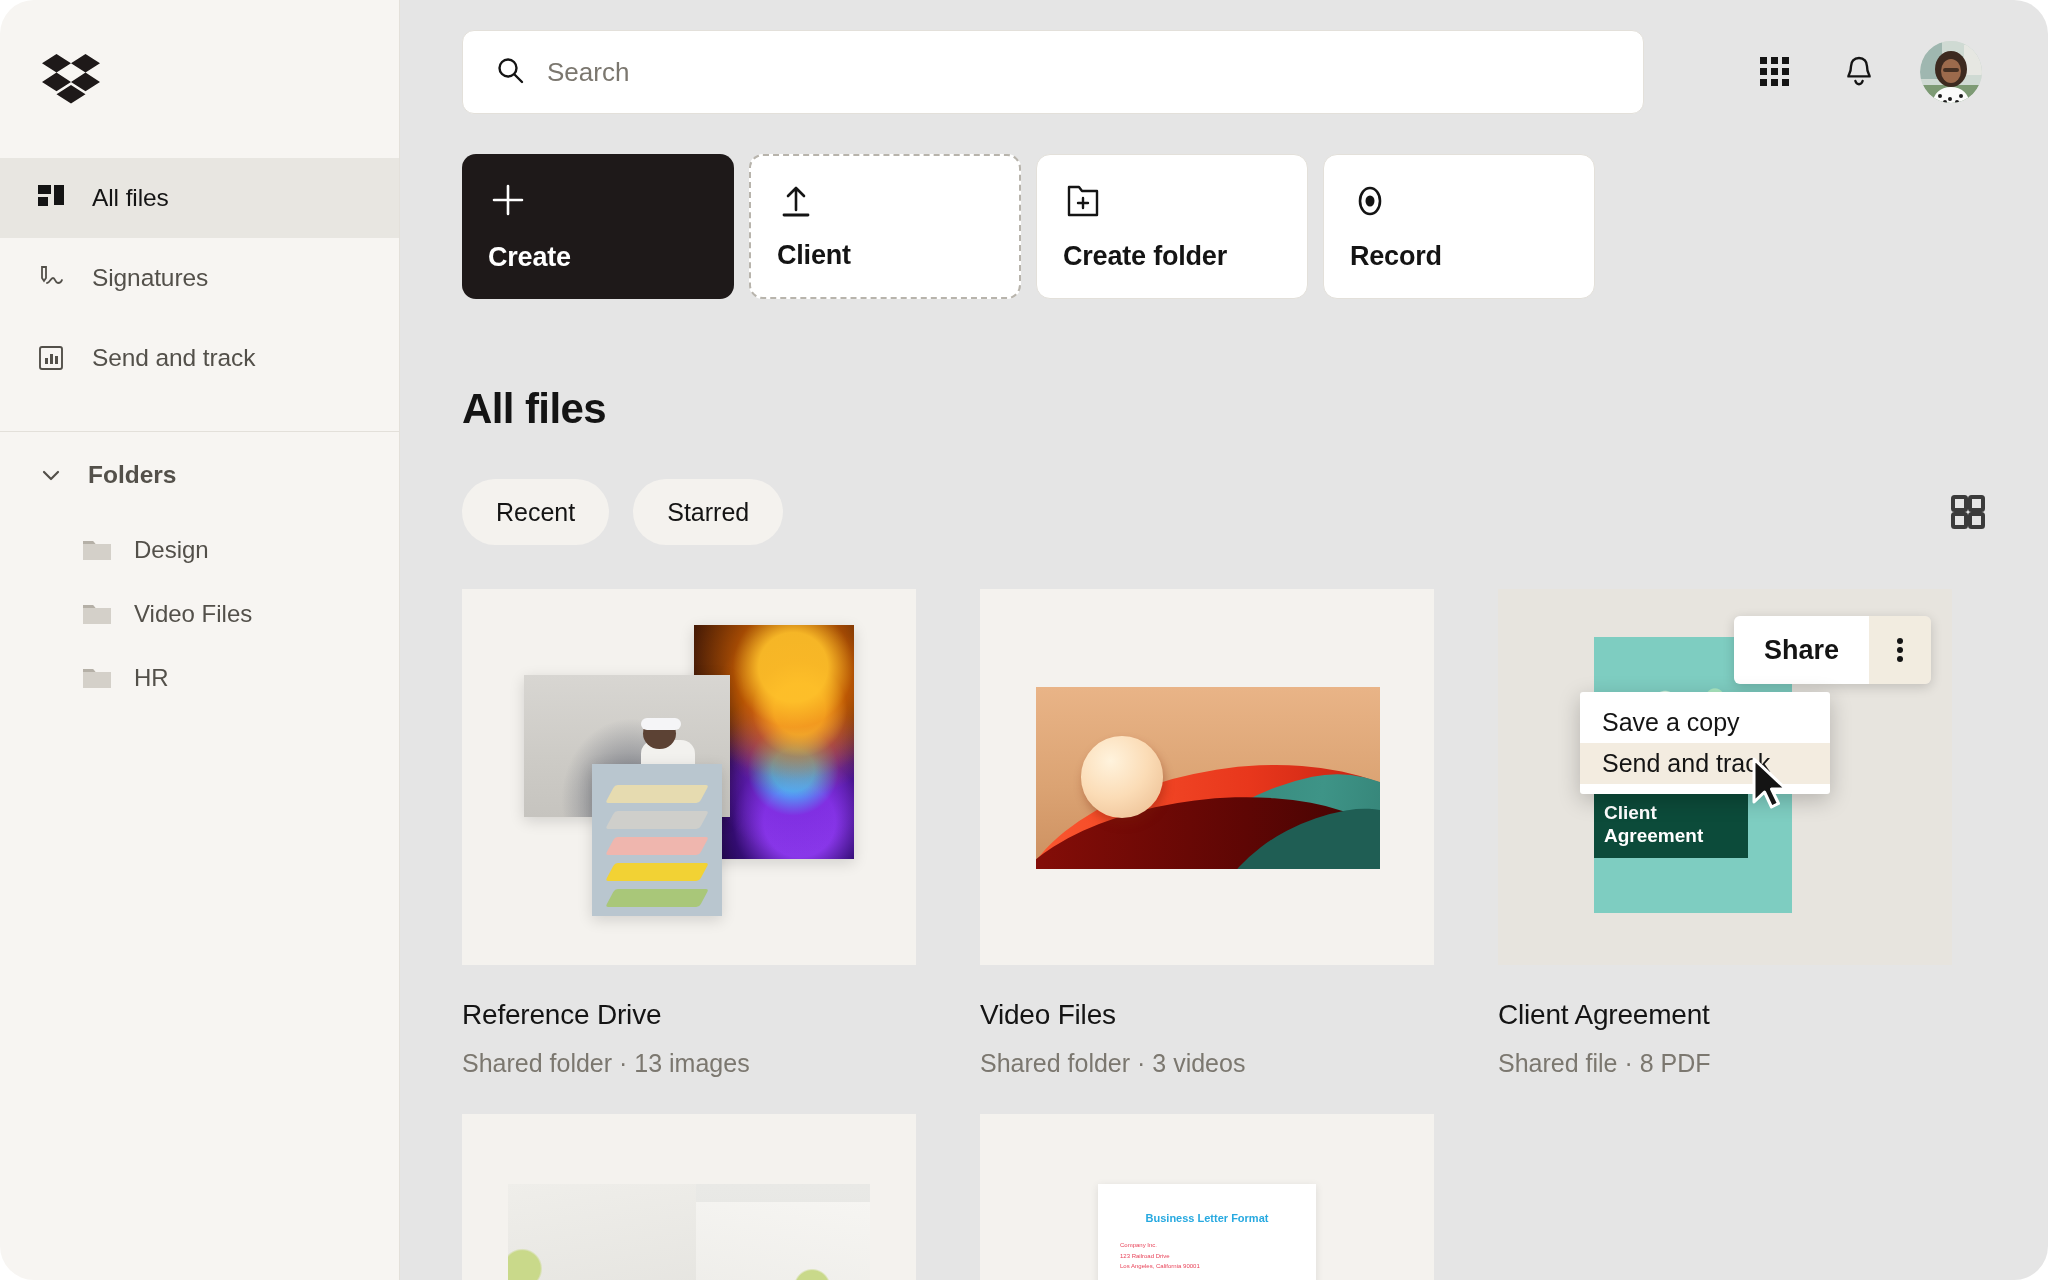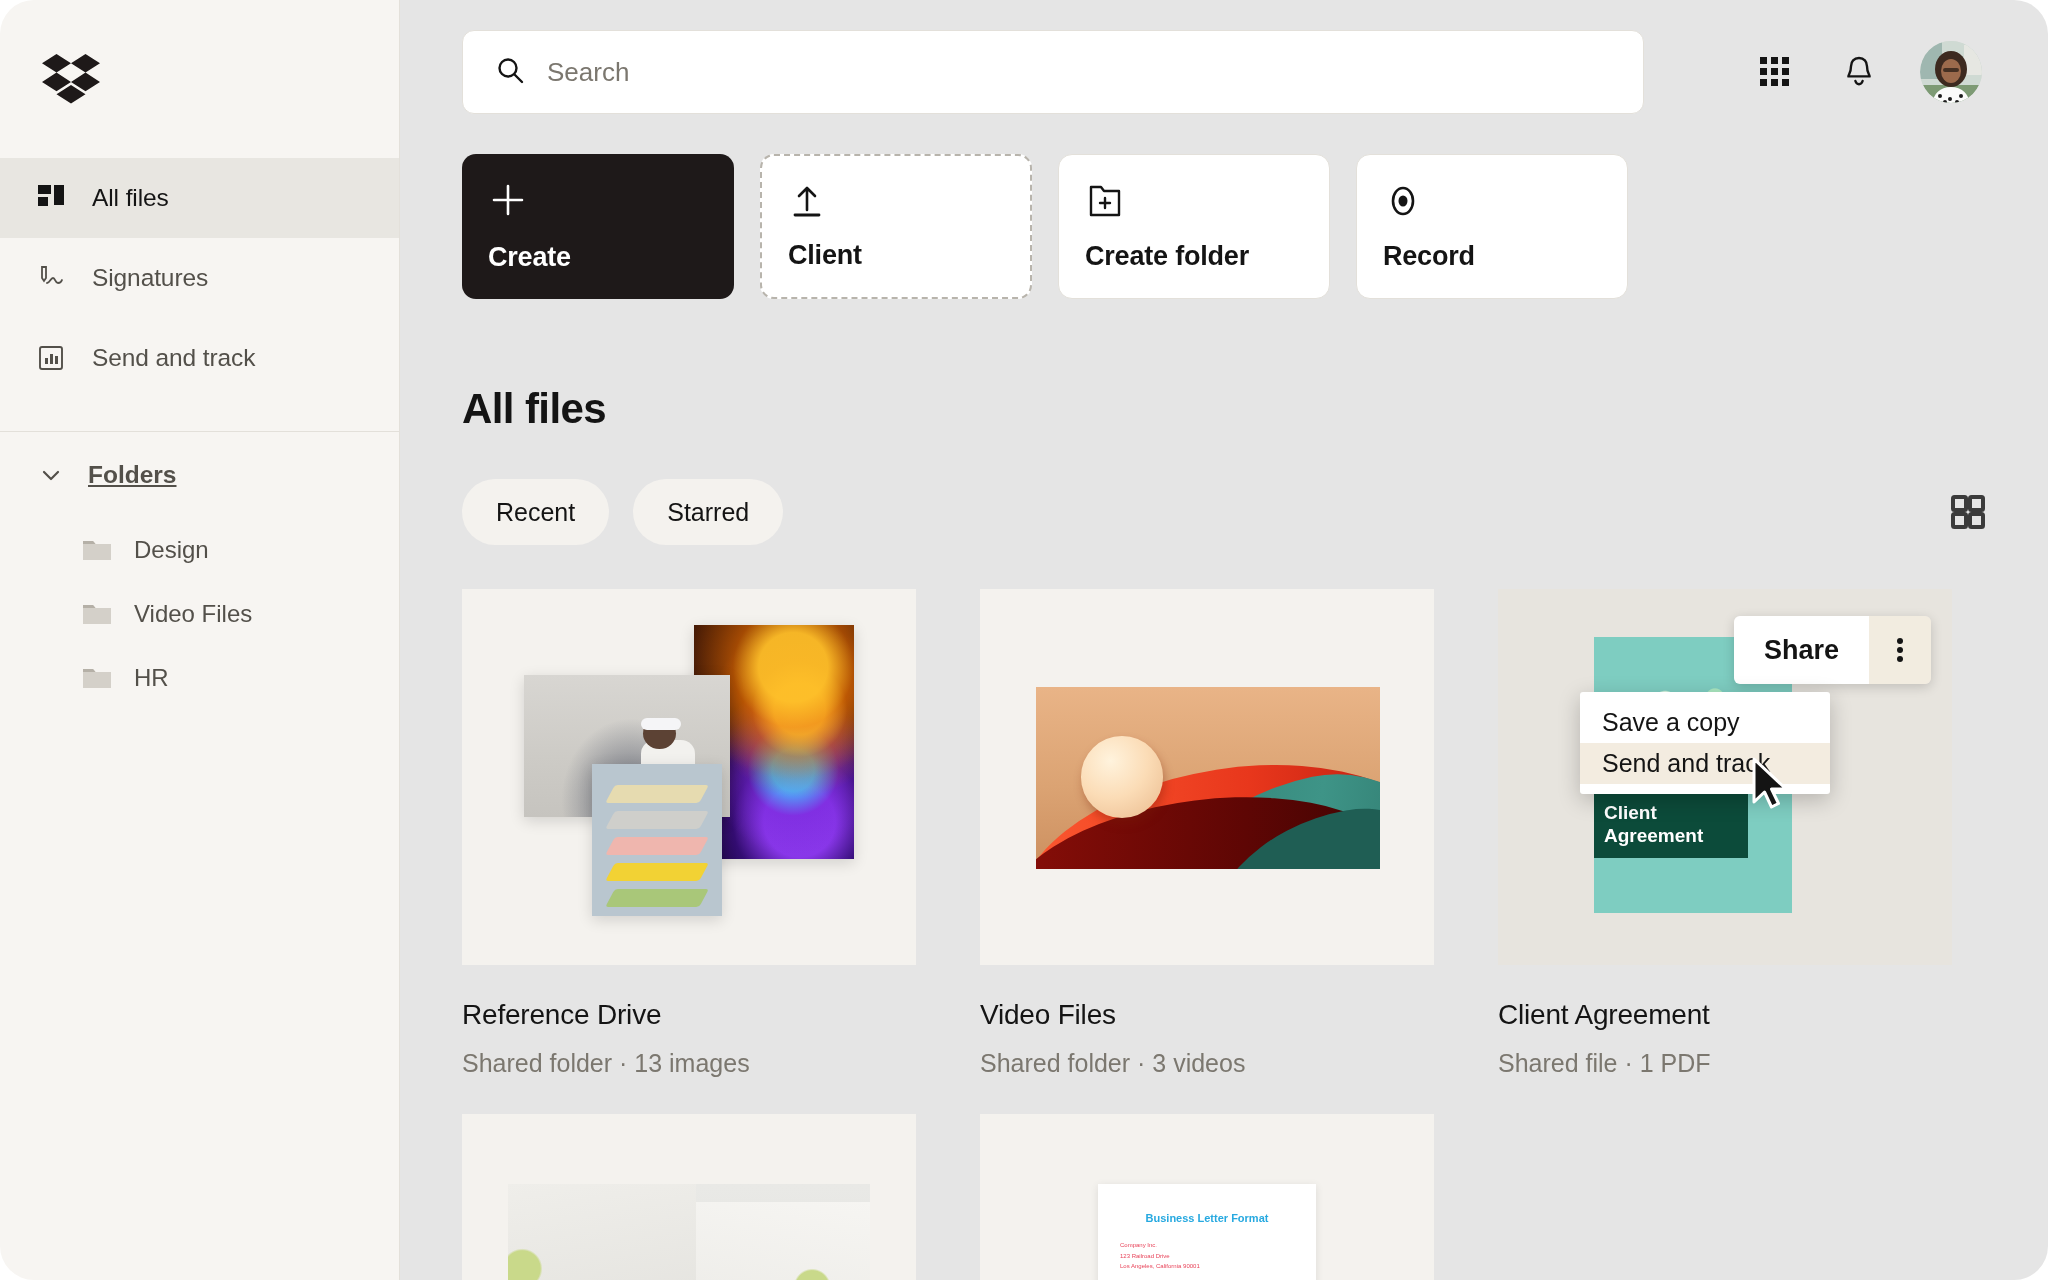--- a/index.html
+++ b/index.html
@@ -77,21 +77,20 @@
     display: flex;
     align-items: center;
     padding-left: 36px;
     gap: 22px;
     cursor: pointer;
   }
   .folders-title {
     font-size: 24.5px;
     font-weight: bold;
     color: #53504a;
-    text-decoration: underline;
   }
 
   .folder-row {
     height: 64px;
     display: flex;
     align-items: center;
     padding-left: 82px;
     gap: 22px;
     cursor: pointer;
   }
@@ -157,21 +156,21 @@
     border-radius: 50%;
     overflow: hidden;
     cursor: pointer;
     position: relative;
     background: #cfd8d2;
   }
 
   
   #actions {
     display: flex;
-    gap: 26px;
+    gap: 15px;
     padding: 40px 0 0 62px;
   }
   .action-btn {
     width: 272px;
     height: 145px;
     border-radius: 14px;
     display: flex;
     flex-direction: column;
     justify-content: space-between;
     padding: 24px 26px 26px 26px;
@@ -753,21 +752,21 @@
           </div>
 
           <span id="cursor">
             <svg width="44" height="54" viewBox="0 0 44 54" aria-hidden="true">
               <path d="M4 2 4 45 14.5 35 21.5 50 28.5 46.5 21.5 32 36 32z" fill="#141414" stroke="#ffffff" stroke-width="3" stroke-linejoin="round"></path>
             </svg>
           </span>
 
         </div>
         <div class="file-title">Client Agreement</div>
-        <div class="file-meta">Shared file · 1 PDF</div>
+        <div class="file-meta">Shared file · 8 PDF</div>
       </div>
 
       <div class="file-card">
         <div class="thumb">
           <div class="house-art">
             <span class="wall-a"></span>
               <span class="wall-b"></span>
 
             <span class="bush-l"></span>
               <span class="bush-r"></span>

